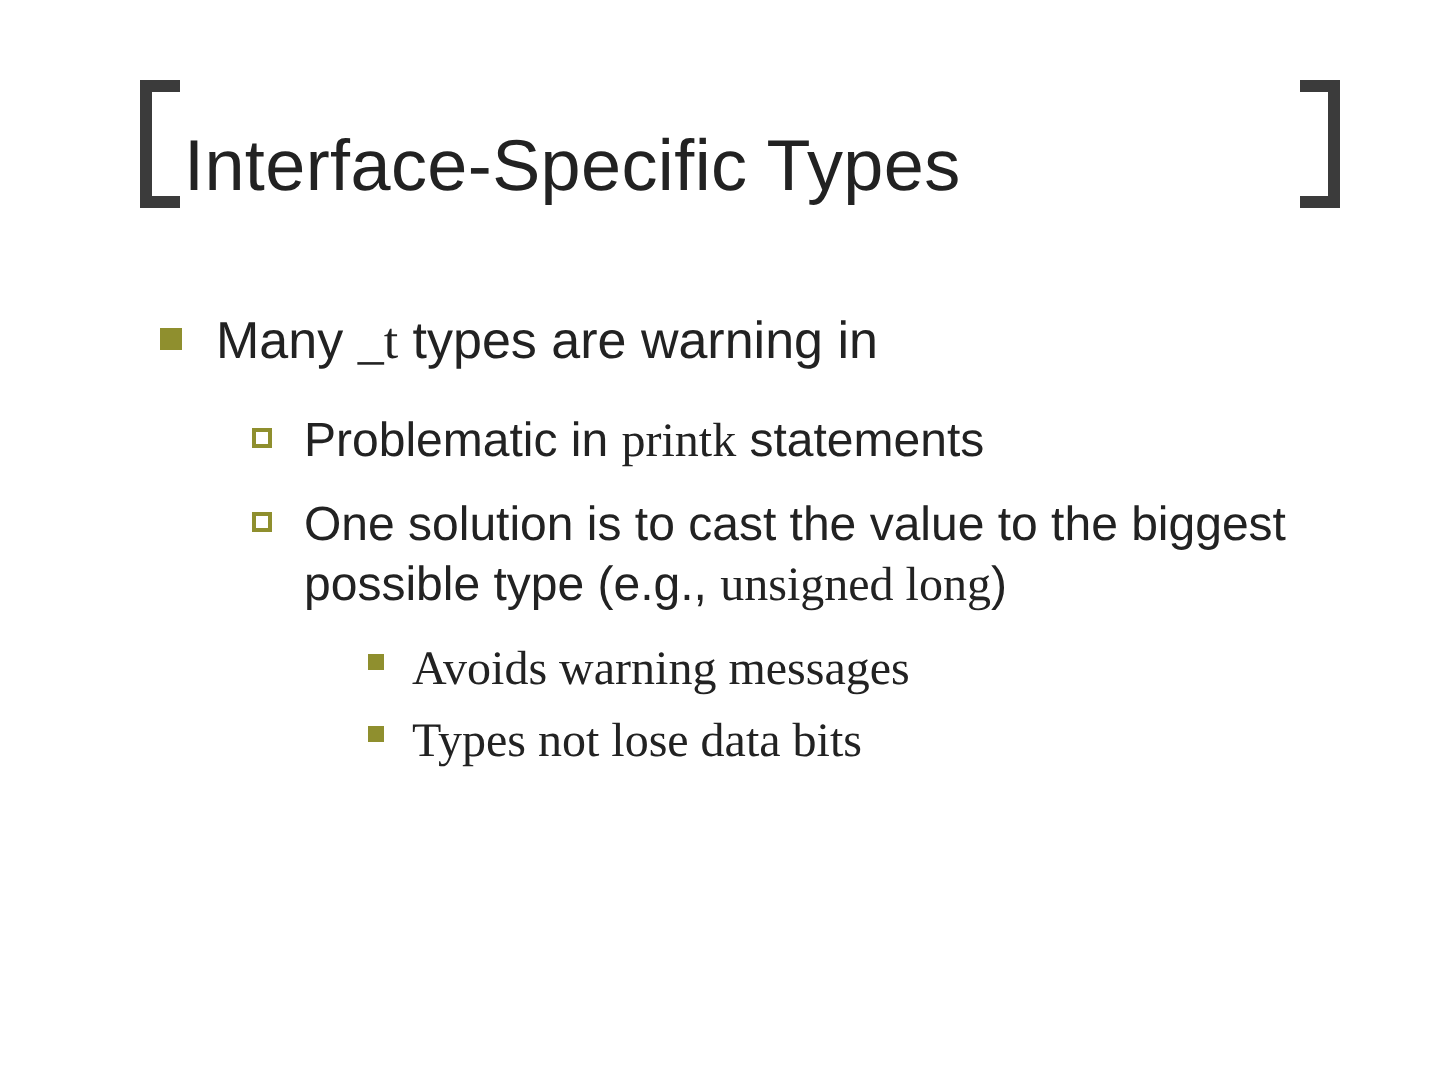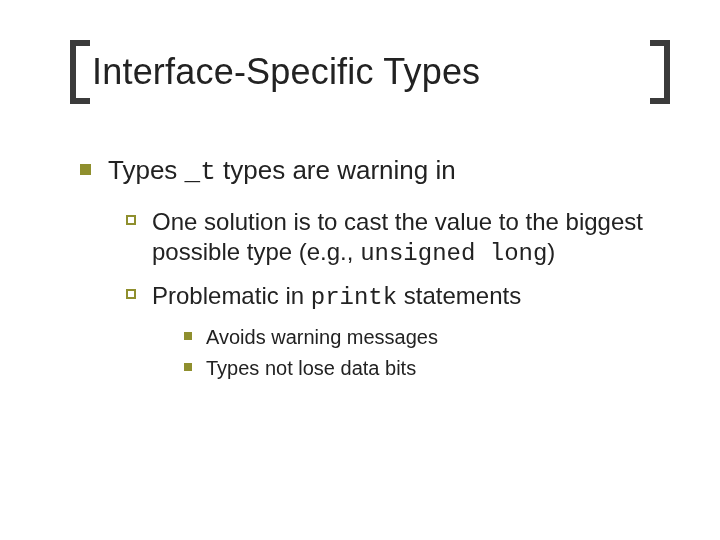--- a/index.html
+++ b/index.html
@@ -14,21 +14,21 @@
   }
   .slide {
     position: relative;
     width: 720px;
     height: 540px;
     box-sizing: border-box;
     padding: 40px 50px 40px 70px;
   }
   .title-wrap {
     display: flex;
-    align-items: center;
+    align-items: flex-end;
     margin-bottom: 50px;
   }
   .bracket {
     display: inline-block;
     width: 20px;
     height: 64px;
     border: 6px solid #3b3b3b;
     box-sizing: border-box;
   }
   .bracket-left { border-right: none; }
@@ -49,42 +49,43 @@
     position: relative;
   }
   .lvl1 .bullet {
     position: absolute;
     left: 10px;
     top: 10px;
     width: 11px;
     height: 11px;
     background: #8f8f2e;
   }
-  .mono { font-family: Liberation Mono, monospace; }
+  .mono { font-family: Liberation Serif, serif; }
   .lvl2 {
     margin: 10px 0 12px 0;
     padding-left: 82px;
     position: relative;
     font-size: 24px;
   }
   .lvl2 .bullet {
     position: absolute;
     left: 56px;
     top: 8px;
     width: 10px;
     height: 10px;
     border: 2px solid #8f8f2e;
     box-sizing: border-box;
     background: transparent;
   }
   .lvl3 {
     margin: 6px 0 4px 0;
     padding-left: 136px;
     position: relative;
-    font-size: 20px;
+    font-size: 24px;
+    font-family: Liberation Serif, serif;
   }
   .lvl3 .bullet {
     position: absolute;
     left: 114px;
     top: 7px;
     width: 8px;
     height: 8px;
     background: #8f8f2e;
   }
   .line2 { display: block; }
@@ -97,31 +98,31 @@
   <div class="title-wrap">
     <span class="bracket bracket-left"></span>
     <span class="title">Interface-Specific Types</span>
     <span class="bracket bracket-right"></span>
   </div>
 
   <div class="body">
 
     <div class="lvl1">
       <span class="bullet"></span>
-      <span>Types </span><span class="mono">_t</span><span> types are warning in </span>
+      <span>Many </span><span class="mono">_t</span><span> types are warning in </span>
+    </div>
+
+    <div class="lvl2">
+      <span class="bullet"></span>
+      <span>Problematic in </span><span class="mono">printk</span><span> statements</span>
     </div>
 
     <div class="lvl2">
       <span class="bullet"></span>
       <span>One solution is to cast the value to the biggest possible type (e.g., </span><span class="mono">unsigned long</span><span>)</span>
-    </div>
-
-    <div class="lvl2">
-      <span class="bullet"></span>
-      <span>Problematic in </span><span class="mono">printk</span><span> statements</span>
     </div>
 
     <div class="lvl3">
       <span class="bullet"></span>
       <span>Avoids warning messages</span>
     </div>
 
     <div class="lvl3">
       <span class="bullet"></span>
       <span>Types not lose data bits</span>

